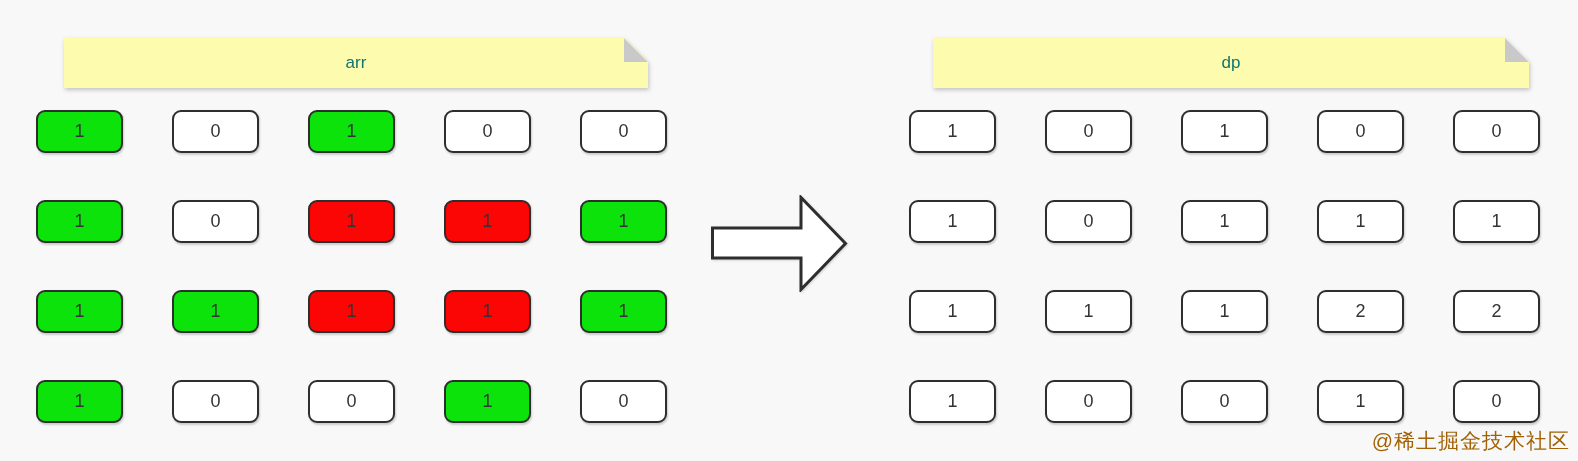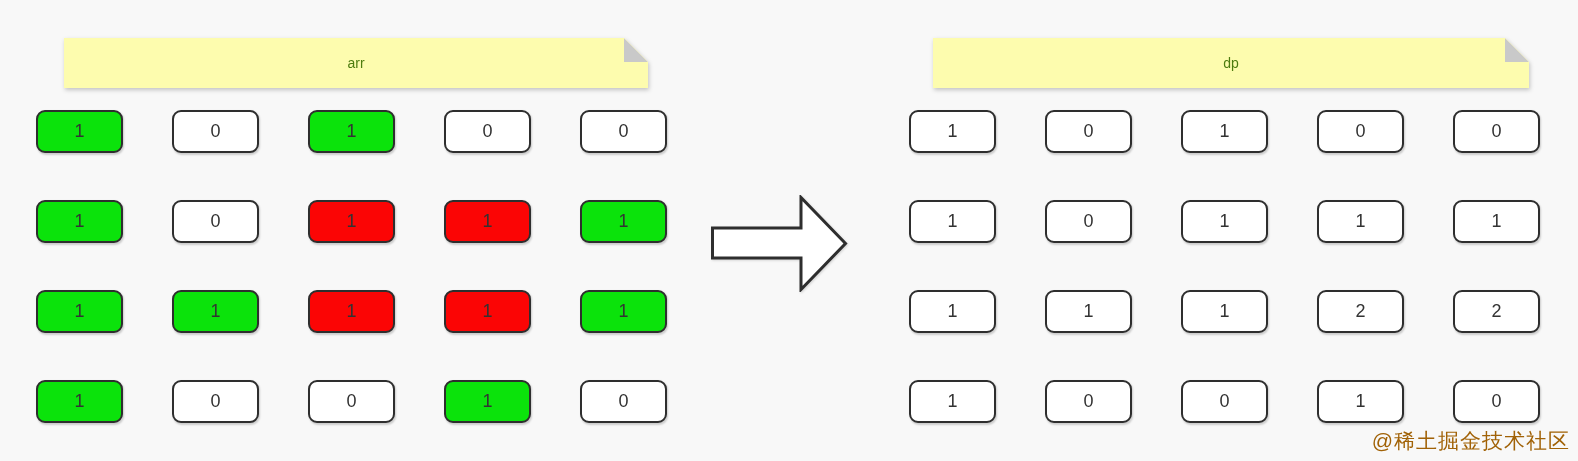--- a/index.html
+++ b/index.html
@@ -8,21 +8,21 @@
     background:#f8f8f8;
     font-family:"Liberation Sans","DejaVu Sans",sans-serif;
     position:relative;overflow:hidden;
   }
   .note-wrap{position:absolute;filter:drop-shadow(1px 2px 2px rgba(0,0,0,0.22));}
   .note{
     position:relative;width:100%;height:100%;
     background:#fdfcae;
     clip-path:polygon(0 0,calc(100% - 24px) 0,100% 24px,100% 100%,0 100%);
     display:flex;align-items:center;justify-content:center;
-    font-size:14px;color:#4d7c0f;
+    font-size:17px;color:#0f766e;
   }
   .fold{
     position:absolute;top:0;right:0;width:24px;height:24px;
     background:#c9c9c9;
     clip-path:polygon(0 0,100% 100%,0 100%);
   }
   #note-arr{left:64px;top:38px;width:584px;height:50px;}
   #note-dp{left:919px;top:38px;width:596px;height:50px;padding-left:14px;}
   .grid{
     position:absolute;display:grid;

